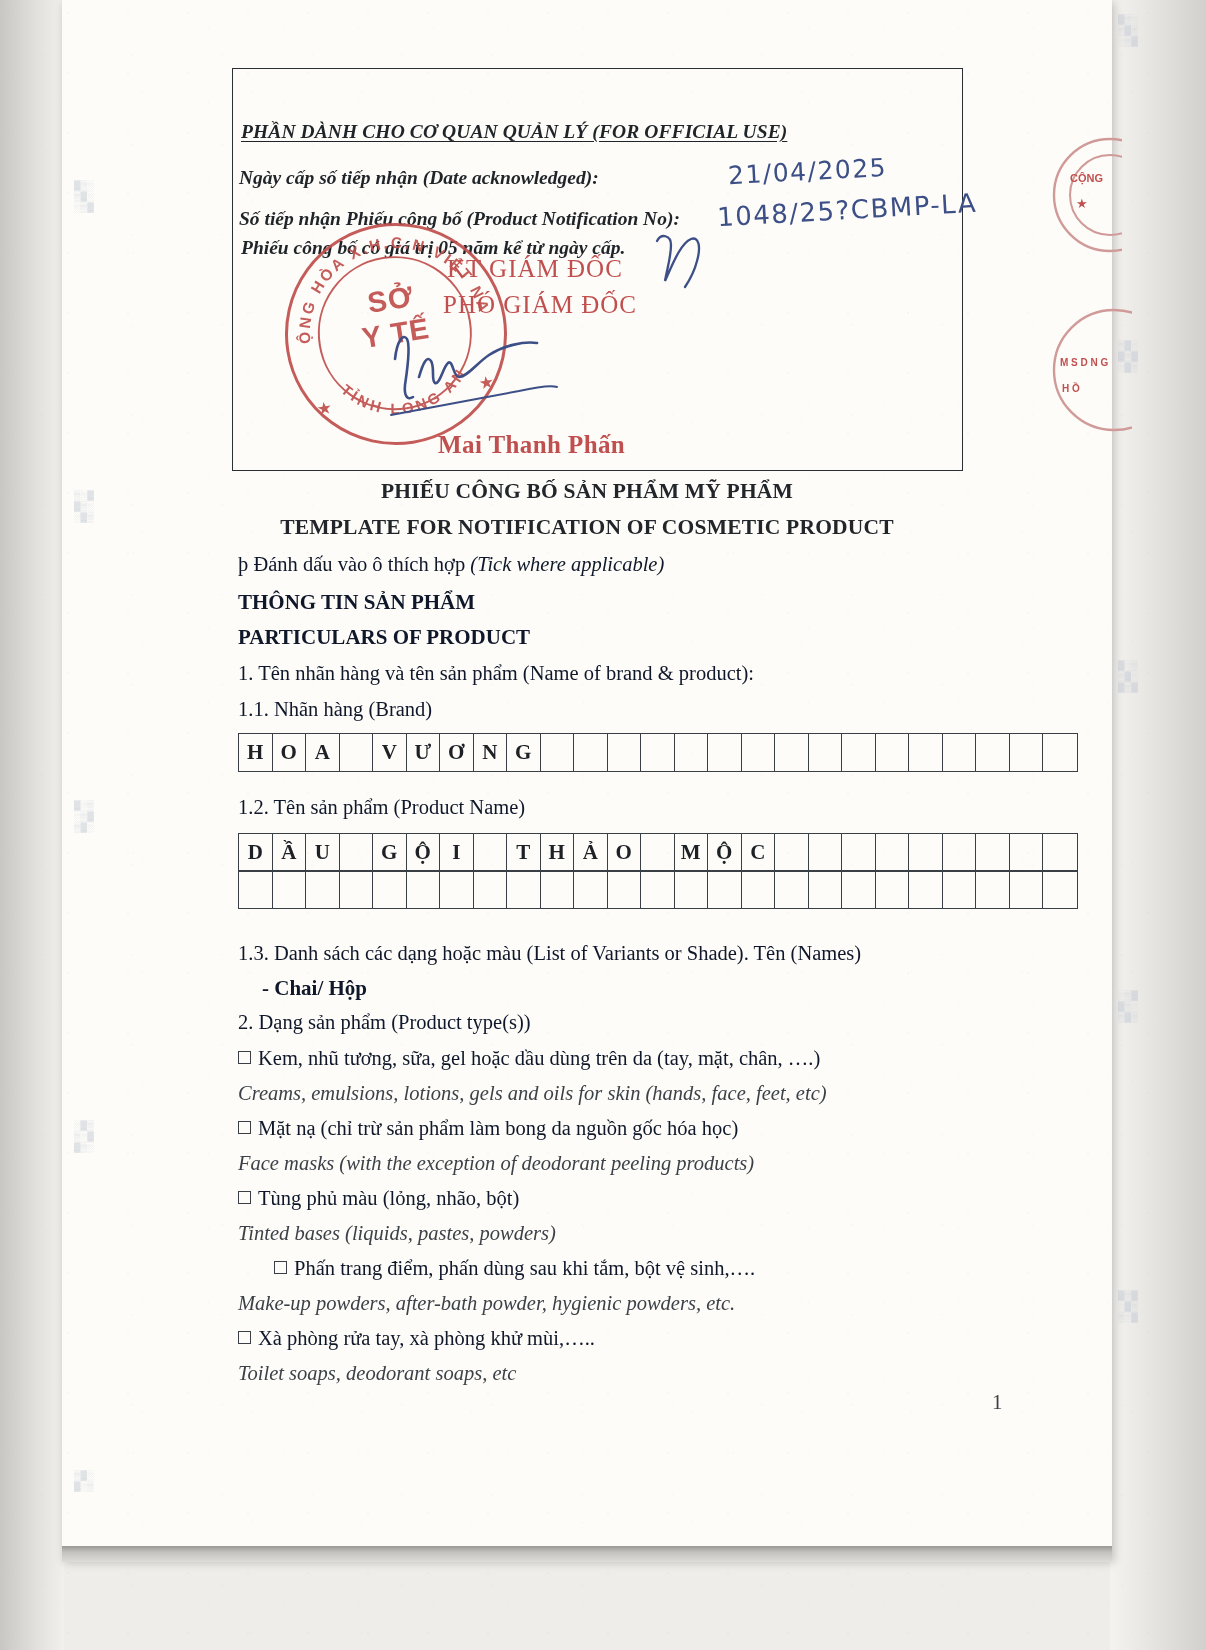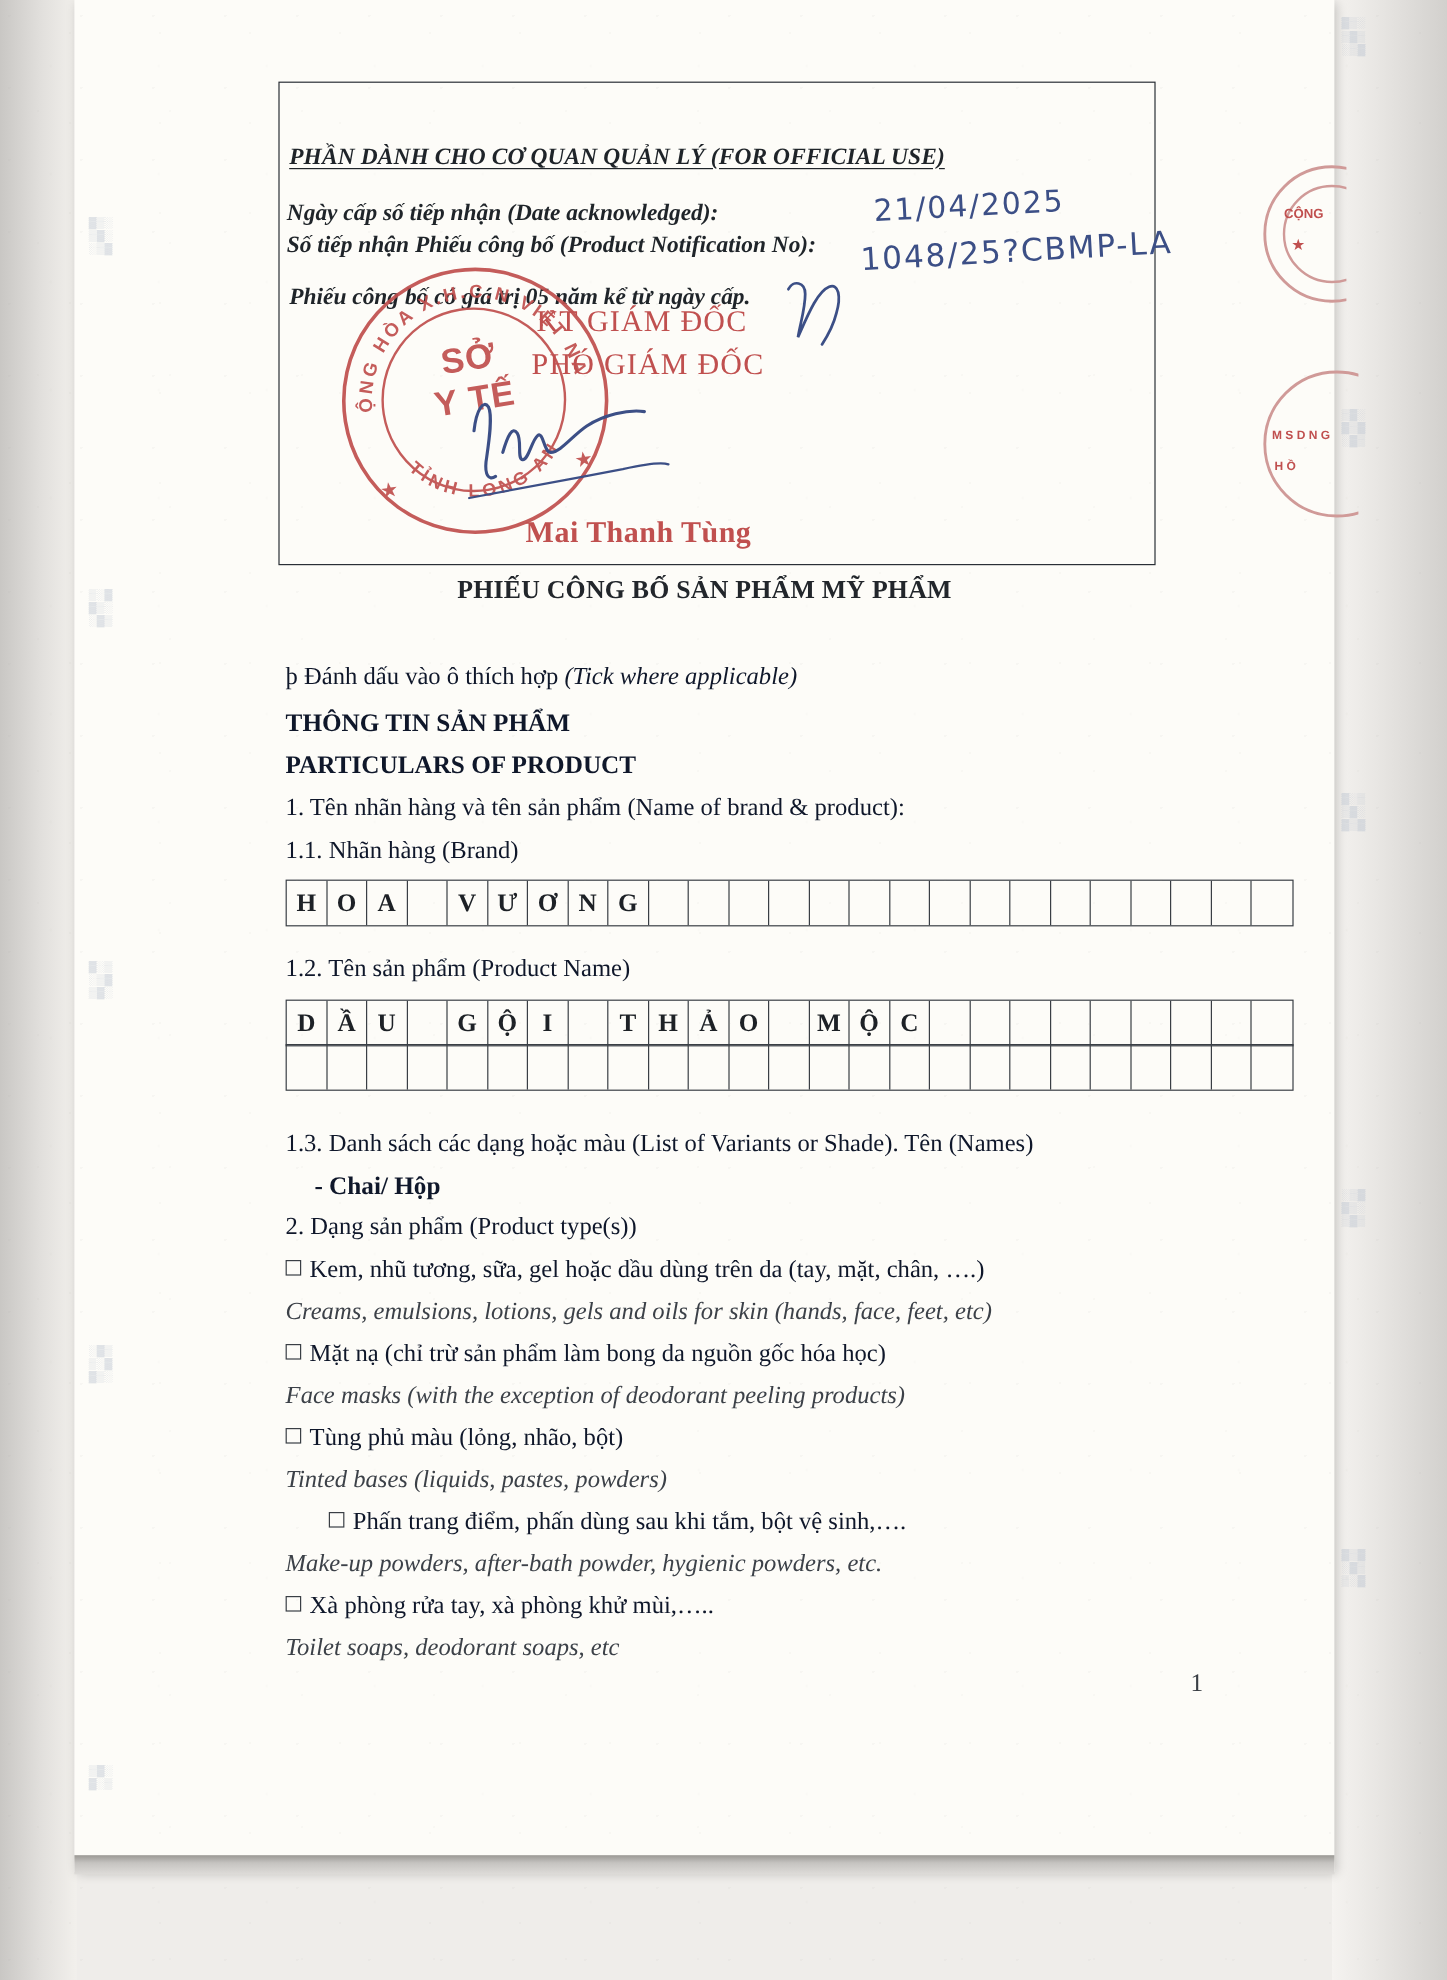--- a/index.html
+++ b/index.html
@@ -73,21 +73,21 @@
     color:#1f2429;
     white-space:nowrap;
   }
   #off-title{
     left:8px;top:52px;
     text-decoration:underline;
     text-underline-offset:3px;
     letter-spacing:.1px;
   }
   #off-date-label{left:6px;top:98px;}
-  #off-no-label{left:6px;top:125px;text-align:center;}
+  #off-no-label{left:6px;top:139px;text-align:center;}
   #off-valid{left:8px;top:168px;}
 
   
   .hand{
     position:absolute;
     color:#3c4f86;
     font-family:"DejaVu Sans", sans-serif;
     font-size:25px;
     letter-spacing:1.5px;
     transform:rotate(-3deg);
@@ -314,25 +314,26 @@
         <div class="seal-star" style="left:18px;top:162px;">★</div>
         <div class="seal-star" style="left:182px;top:162px;">★</div>
       </div>
 
       <svg id="signature" viewBox="0 0 260 120">
         <path d="M10 54 C12 36, 18 28, 22 34 C26 42, 22 66, 20 80 C19 90, 22 96, 28 92" fill="none" stroke="#3c4f86" stroke-width="2.6" stroke-linecap="round"></path>
         <path d="M34 72 C38 58, 42 50, 46 56 C50 62, 46 76, 50 78 C55 80, 58 62, 63 58 C68 54, 68 72, 74 72 C82 72, 92 58, 104 50 C118 41, 138 36, 152 38" fill="none" stroke="#3c4f86" stroke-width="2.6" stroke-linecap="round"></path>
         <path d="M6 110 C40 104, 90 94, 134 86 C152 82, 166 80, 172 82" fill="none" stroke="#3c4f86" stroke-width="1.9" stroke-linecap="round"></path>
       </svg>
 
-      <div class="red-text" id="signer-name">Mai Thanh Tùng</div>
+      <div class="red-text" id="signer-name">Mai Thanh Phấn</div>
     </div>
 
     <div class="ctr" id="t-vn">PHIẾU CÔNG BỐ SẢN PHẨM MỸ PHẨM</div>
 
+    <div class="ctr" id="t-en">TEMPLATE FOR NOTIFICATION OF COSMETIC PRODUCT</div>
 
     <div class="ln" style="top:553px;"><span>þ</span>&nbsp;<span>Đánh dấu vào ô thích hợp</span>&nbsp;<span class="it-in">(Tick where applicable)</span></div>
 
     <div class="ln b" style="top:590px;font-size:21px;">THÔNG TIN SẢN PHẨM</div>
 
     <div class="ln b" style="top:625px;font-size:21px;">PARTICULARS OF PRODUCT</div>
 
     <div class="ln" style="top:662px;">1. Tên nhãn hàng và tên sản phẩm (Name of brand &amp; product):</div>
 
     <div class="ln" style="top:698px;">1.1. Nhãn hàng (Brand)</div>

